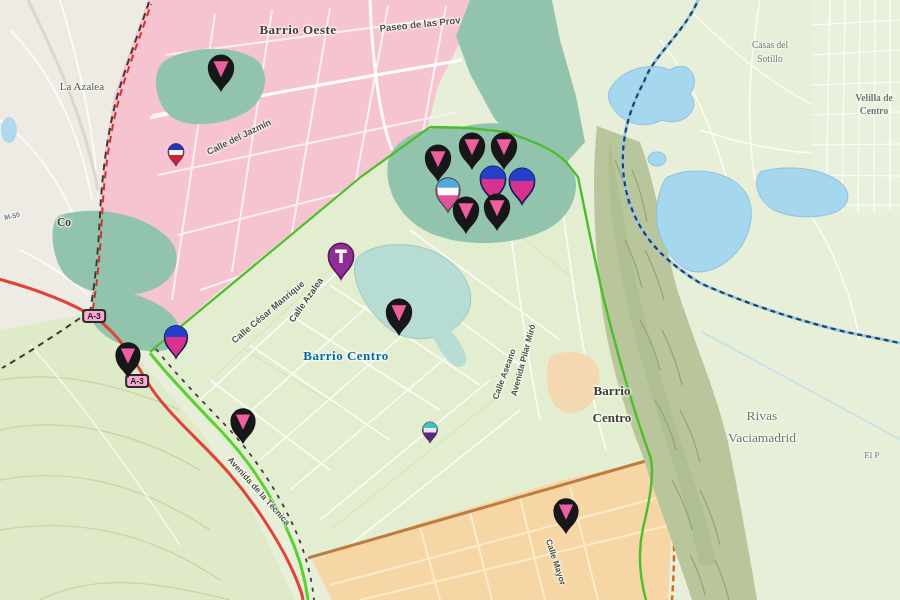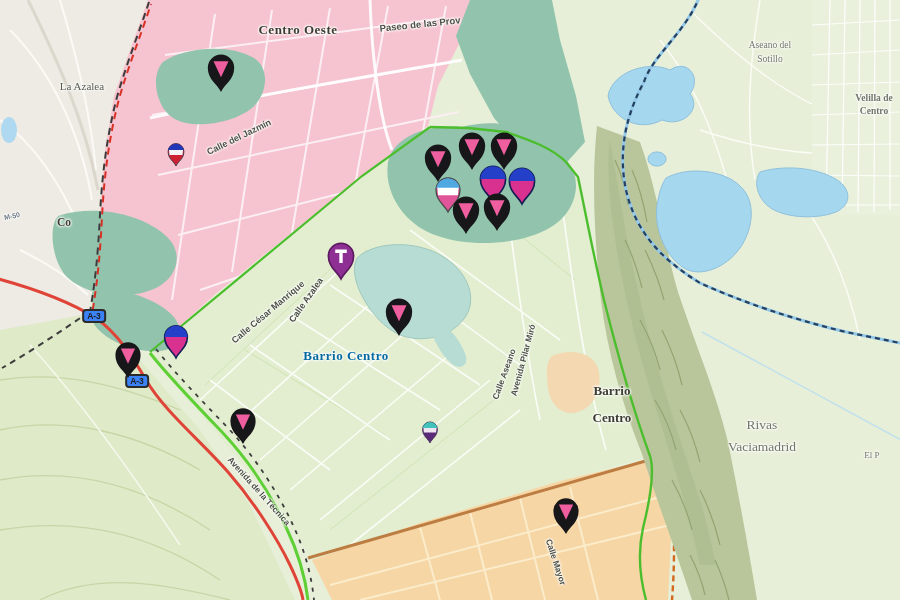--- a/index.html
+++ b/index.html
@@ -7,21 +7,21 @@
   svg{display:block;}
   #base-map{position:absolute;left:0;top:0;z-index:1;}
   #labels-layer{position:absolute;left:0;top:0;width:900px;height:600px;z-index:5;pointer-events:none;}
   #shields-layer{position:absolute;left:0;top:0;width:900px;height:600px;z-index:6;}
   #pins-layer{position:absolute;left:0;top:0;z-index:7;}
   .map-label{position:absolute;white-space:nowrap;text-align:center;
     text-shadow:0 0 2px #fff,0 0 2px #fff,0 1px 3px #fff,0 -1px 3px #fff;}
   .map-label span{display:block;}
   .serif{font-family:"Liberation Serif","DejaVu Serif",serif;}
   .sans{font-family:"Liberation Sans","DejaVu Sans",sans-serif;}
-  .shield{position:absolute;transform:translate(-50%,-50%);background:#3b82f6;border:2px solid #2b2b2b;
+  .shield{position:absolute;transform:translate(-50%,-50%);background:#f9a8d4;border:2px solid #2b2b2b;
     border-radius:4px;padding:0px 3px;font:bold 8.5px "Liberation Sans",sans-serif;color:#1c1c1c;line-height:10px;}
 </style>
 </head>
 <body>
 
 <div class="viewport">
 
   <svg id="base-map" width="900" height="600" viewBox="0 0 900 600">
 
     <rect x="0" y="0" width="900" height="600" fill="#e7efd8"></rect>
@@ -190,21 +190,21 @@
     <g fill="none">
       <path d="M150,352 L362,176 L430,127" stroke="#4cbe2e" stroke-width="2.2"></path>
       <path d="M430,127 L468,128 L506,132 C530,140 552,148 566,162 L578,177 C586,215 594,258 604,300 C618,356 634,412 650,456 C655,472 650,500 643,528 C637,555 640,578 646,600" stroke="#4cbe2e" stroke-width="2.4"></path>
       <path d="M150,353 C168,376 195,404 222,432 C250,462 272,497 286,527 C297,550 305,575 308,600" stroke="#5ecf35" stroke-width="3"></path>
       <path d="M156,349 C174,372 201,400 228,428 C256,458 278,493 292,523 C303,546 311,571 314,600" stroke="#3d3d3d" stroke-width="1.8" stroke-dasharray="4,6"></path>
     </g>
   </svg>
 
   <div id="labels-layer">
       <div class="map-label serif" style="left: 298px; top: 30px; font-size: 13px; font-weight: 700; color: rgb(60, 60, 48); letter-spacing: 0.5px; transform: translate(-50%, -50%) rotate(0deg);">
-        <span>Centro Oeste</span>
+        <span>Barrio Oeste</span>
       </div>
       <div class="map-label sans" style="left: 420px; top: 24px; font-size: 9.5px; font-weight: 700; color: rgb(76, 81, 70); transform: translate(-50%, -50%) rotate(-6deg);">
         <span>Paseo de las Prov</span>
       </div>
       <div class="map-label serif" style="left: 82px; top: 86px; font-size: 11px; font-weight: 400; color: rgb(86, 90, 80); transform: translate(-50%, -50%) rotate(0deg);">
         <span>La Azalea</span>
       </div>
       <div class="map-label sans" style="left: 12px; top: 216px; font-size: 7px; font-weight: 700; color: rgb(109, 122, 134); transform: translate(-50%, -50%) rotate(-12deg);">
         <span>M-50</span>
       </div>
@@ -226,26 +226,26 @@
       <div class="map-label sans" style="left: 504px; top: 374px; font-size: 8.5px; font-weight: 600; color: rgb(76, 81, 70); transform: translate(-50%, -50%) rotate(-70deg);">
         <span>Calle Aseano</span>
       </div>
       <div class="map-label sans" style="left: 523px; top: 360px; font-size: 8.5px; font-weight: 600; color: rgb(76, 81, 70); transform: translate(-50%, -50%) rotate(-75deg);">
         <span>Avenida Pilar Miró</span>
       </div>
       <div class="map-label serif" style="left: 612px; top: 404px; font-size: 13px; font-weight: 700; color: rgb(60, 60, 48); line-height: 27px; transform: translate(-50%, -50%) rotate(0deg);">
         <span>Barrio</span>
         <span>Centro</span>
       </div>
-      <div class="map-label serif" style="left: 762px; top: 436px; font-size: 13.5px; font-weight: 400; color: rgb(112, 118, 106); line-height: 22px; transform: translate(-50%, -50%) rotate(0deg);">
+      <div class="map-label serif" style="left: 762px; top: 427px; font-size: 13.5px; font-weight: 400; color: rgb(112, 118, 106); line-height: 22px; transform: translate(-50%, -50%) rotate(0deg);">
         <span>Rivas</span>
         <span>Vaciamadrid</span>
       </div>
       <div class="map-label serif" style="left: 770px; top: 52px; font-size: 9.5px; font-weight: 400; color: rgb(112, 118, 106); line-height: 14px; transform: translate(-50%, -50%) rotate(0deg);">
-        <span>Aseano del</span>
+        <span>Casas del</span>
         <span>Sotillo</span>
       </div>
       <div class="map-label serif" style="left: 874px; top: 105px; font-size: 9.5px; font-weight: 700; color: rgb(112, 118, 106); line-height: 13px; transform: translate(-50%, -50%) rotate(0deg);">
         <span>Velilla de</span>
         <span>Centro</span>
       </div>
       <div class="map-label sans" style="left: 259px; top: 491px; font-size: 8.5px; font-weight: 600; color: rgb(76, 81, 70); transform: translate(-50%, -50%) rotate(48deg);">
         <span>Avenida de la Técnica</span>
       </div>
       <div class="map-label sans" style="left: 556px; top: 562px; font-size: 8.5px; font-weight: 600; color: rgb(76, 81, 70); transform: translate(-50%, -50%) rotate(72deg);">

